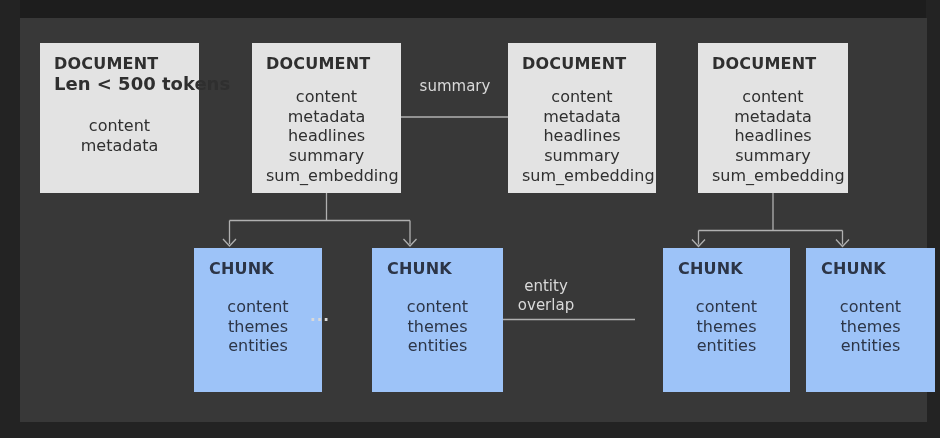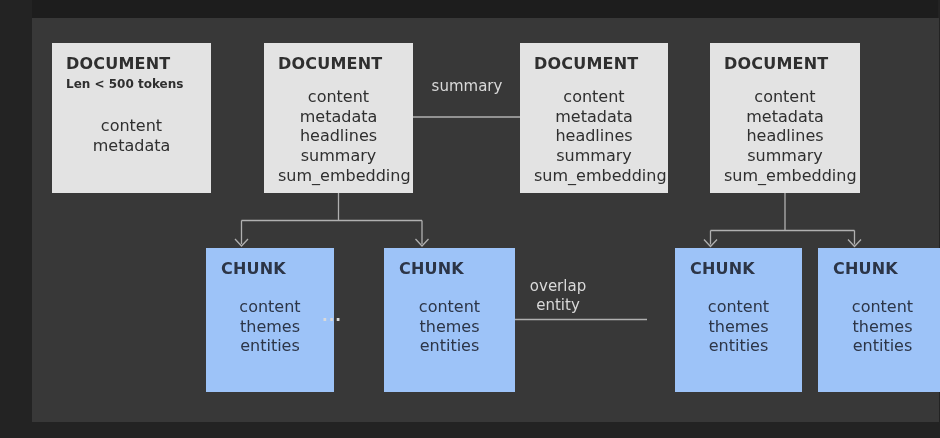--- a/index.html
+++ b/index.html
@@ -3,21 +3,21 @@
 <meta charset="utf-8">
 <style>
   html, body { margin: 0; padding: 0; }
   body {
     width: 940px; height: 438px;
     background: var(--outer-background, #232323);
     font-family: "DejaVu Sans", "Liberation Sans", sans-serif;
     overflow: hidden;
     position: relative;
   }
-  .stage { position: absolute; left: 12px; top: 0; width: 748px; height: 438px; padding-left: 48px; }
+  .stage { position: absolute; left: 0; top: 0; width: 748px; height: 438px; padding-left: 48px; }
   .top-strip {
     position: absolute; left: 20px; top: 0; width: 906px; height: 18px;
     background: var(--top-strip, #1d1d1d);
   }
   .panel {
     position: absolute; left: 20px; top: 18px; width: 907px; height: 404px;
     background: var(--panel-background, #383838);
   }
   .box { position: absolute; box-sizing: border-box; }
   .doc-box {
@@ -29,21 +29,21 @@
     background: var(--chunk-box, #9dc3f8);
     color: var(--chunk-text, #2c3547);
     padding: 11px 15px;
     margin-left: 28px;
   }
   .box-title {
     font-size: 16px; font-weight: bold; line-height: 20px;
     letter-spacing: 0.2px; white-space: nowrap;
   }
   .box-subtitle {
-    font-size: 12px; font-weight: bold; line-height: 20px; white-space: nowrap;
+    font-size: 18px; font-weight: bold; line-height: 20px; white-space: nowrap;
   }
   .box-fields { font-size: 16px; line-height: 19.7px; text-align: center; }
   .doc-fields-tall { margin-top: 13px; }
   .doc-fields-short { margin-top: 22px; }
   .chunk-fields { margin-top: 18px; }
   .field { white-space: nowrap; }
   .connector-label {
     position: absolute; width: 120px; text-align: center;
     color: var(--label-text, #d9d9d9);
     font-size: 15px; line-height: 19px;
@@ -157,18 +157,18 @@
       <div class="field">themes</div>
       <div class="field">entities</div>
     </div>
   </div>
 
   <div class="connector-label" style="left:395px; top:77px;">
     <div>summary</div>
   </div>
 
   <div class="connector-label" style="left:486px; top:277px;">
+    <div>entity</div>
     <div>overlap</div>
-    <div>entity</div>
   </div>
 
   <div class="ellipsis" style="left:300px; top:306px;">...</div>
 </div>
 
 </body></html>

